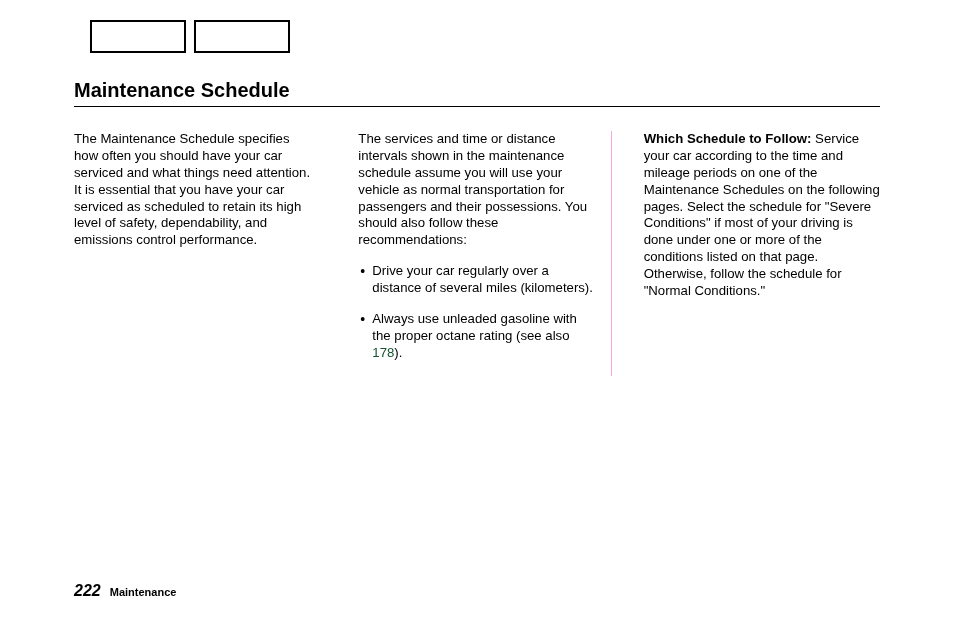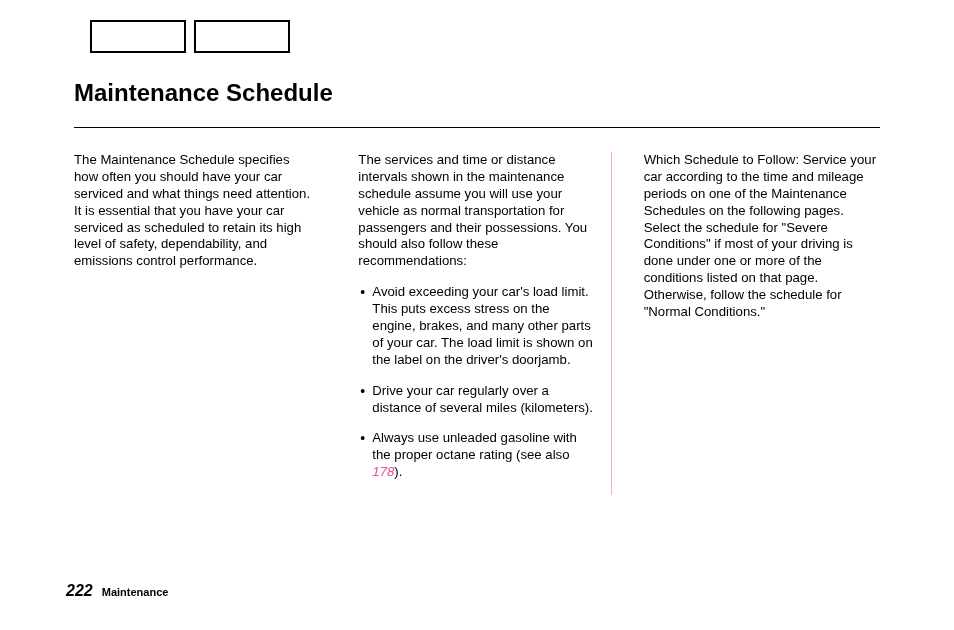--- a/index.html
+++ b/index.html
@@ -16,23 +16,23 @@
       gap: 8px;
       margin-bottom: 26px;
       margin-left: 16px;
     }
     .navbox {
       border: 2px solid #000;
       width: 96px;
       height: 33px;
     }
     .page-title {
-      font-size: 24px;
+      font-size: 20px;
       font-weight: bold;
-      margin-bottom: 20px;
+      margin-bottom: 4px;
     }
     .title-rule {
       border: none;
       border-top: 1px solid #000;
       margin-bottom: 24px;
     }
     .columns {
       display: flex;
       gap: 16px;
     }
@@ -55,25 +55,25 @@
       padding-left: 14px;
       margin-bottom: 14px;
     }
     .bullets li::before {
       content: "•";
       position: absolute;
       left: 2px;
       top: 0;
       font-size: 14px;
     }
-    .bold-run { font-weight: normal; }
-    .link { color: #ec4899; font-style: italic; }
+    .bold-run { font-weight: bold; }
+    .link { color: #14532d; }
     .footer {
       position: absolute;
-      left: 66px;
+      left: 74px;
       bottom: 30px;
       font-size: 11px;
     }
     .footer .page-num {
       font-weight: bold;
       font-size: 16px;
       font-style: italic;
       font-family: "Arial Black", Arial, sans-serif;
     }
     .footer .section {
@@ -92,21 +92,20 @@
 <h1 class="page-title">Maintenance Schedule</h1>
 <hr class="title-rule">
 
 <div class="columns">
   <div class="col col1">
     <p class="para">The Maintenance Schedule specifies how often you should have your car serviced and what things need attention. It is essential that you have your car serviced as scheduled to retain its high level of safety, dependability, and emissions control performance.</p>
   </div>
   <div class="col col2">
     <p class="para">The services and time or distance intervals shown in the maintenance schedule assume you will use your vehicle as normal transportation for passengers and their possessions. You should also follow these recommendations:</p>
     <ul class="bullets">
-      <li>Avoid exceeding your car's load limit. This puts excess stress on the engine, brakes, and many other parts of your car. The load limit is shown on the label on the driver's doorjamb.</li>
       <li>Drive your car regularly over a distance of several miles (kilometers).</li>
       <li>
         <span>Always use unleaded gasoline with the proper octane rating (see also </span><span class="link">178</span><span>).</span>
       </li>
     </ul>
   </div>
   <div class="col col3">
     <p class="para">
       <span class="bold-run">Which Schedule to Follow:</span>
       <span>Service your car according to the time and mileage periods on one of the Maintenance Schedules on the following pages. Select the schedule for "Severe Conditions" if most of your driving is done under one or more of the conditions listed on that page. Otherwise, follow the schedule for "Normal Conditions."</span>

